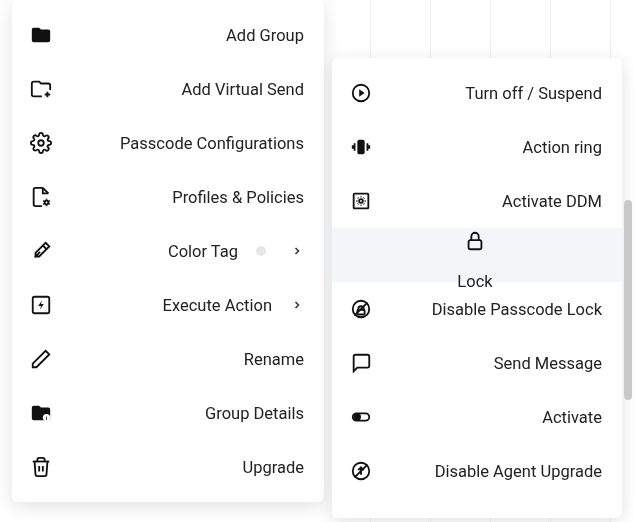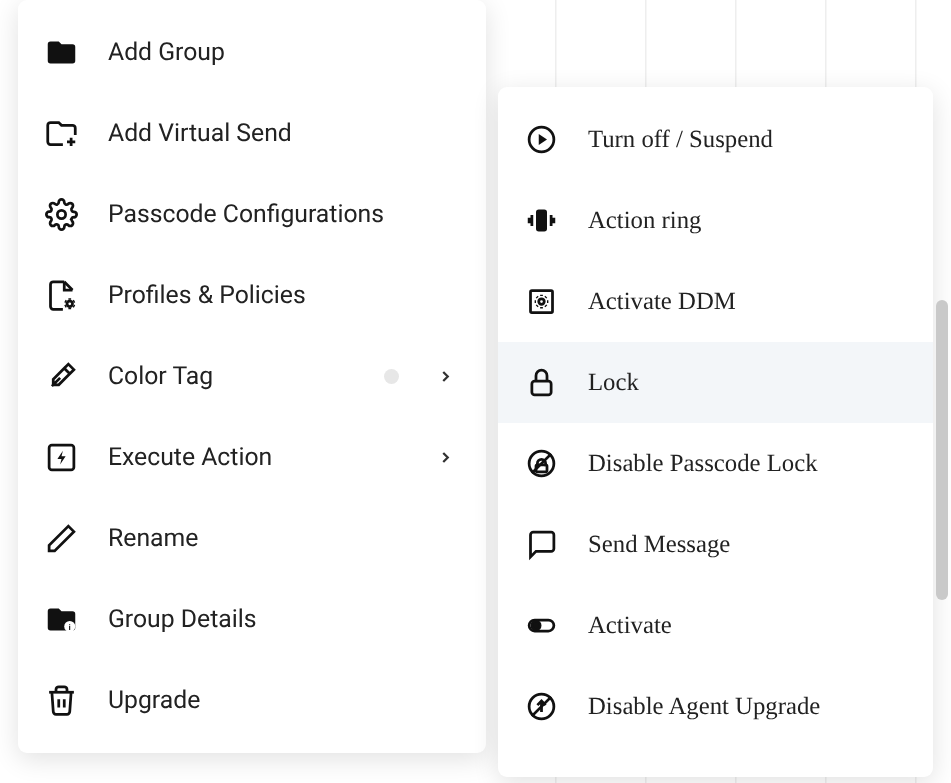--- a/index.html
+++ b/index.html
@@ -36,34 +36,35 @@
     top: 0;
     left: 12px;
     width: 312px;
   }
   .submenu {
     top: 58px;
     left: 332px;
     width: 290px;
     height: 460px;
     overflow: hidden;
-    font-family: Liberation Serif, serif;
   }
   .item {
     display: flex;
     align-items: center;
     height: 54px;
     padding: 0 20px 0 16px;
     cursor: pointer;
     gap: 18px;
     font-size: 16.5px;
     color: #222;
+    text-align: right;
   }
   .item.highlight {
     background: #f3f6f9;
+    flex-direction: column;
   }
   .item .icon {
     width: 26px;
     height: 26px;
     display: flex;
     align-items: center;
     justify-content: center;
     flex: 0 0 26px;
     color: #111;
   }

